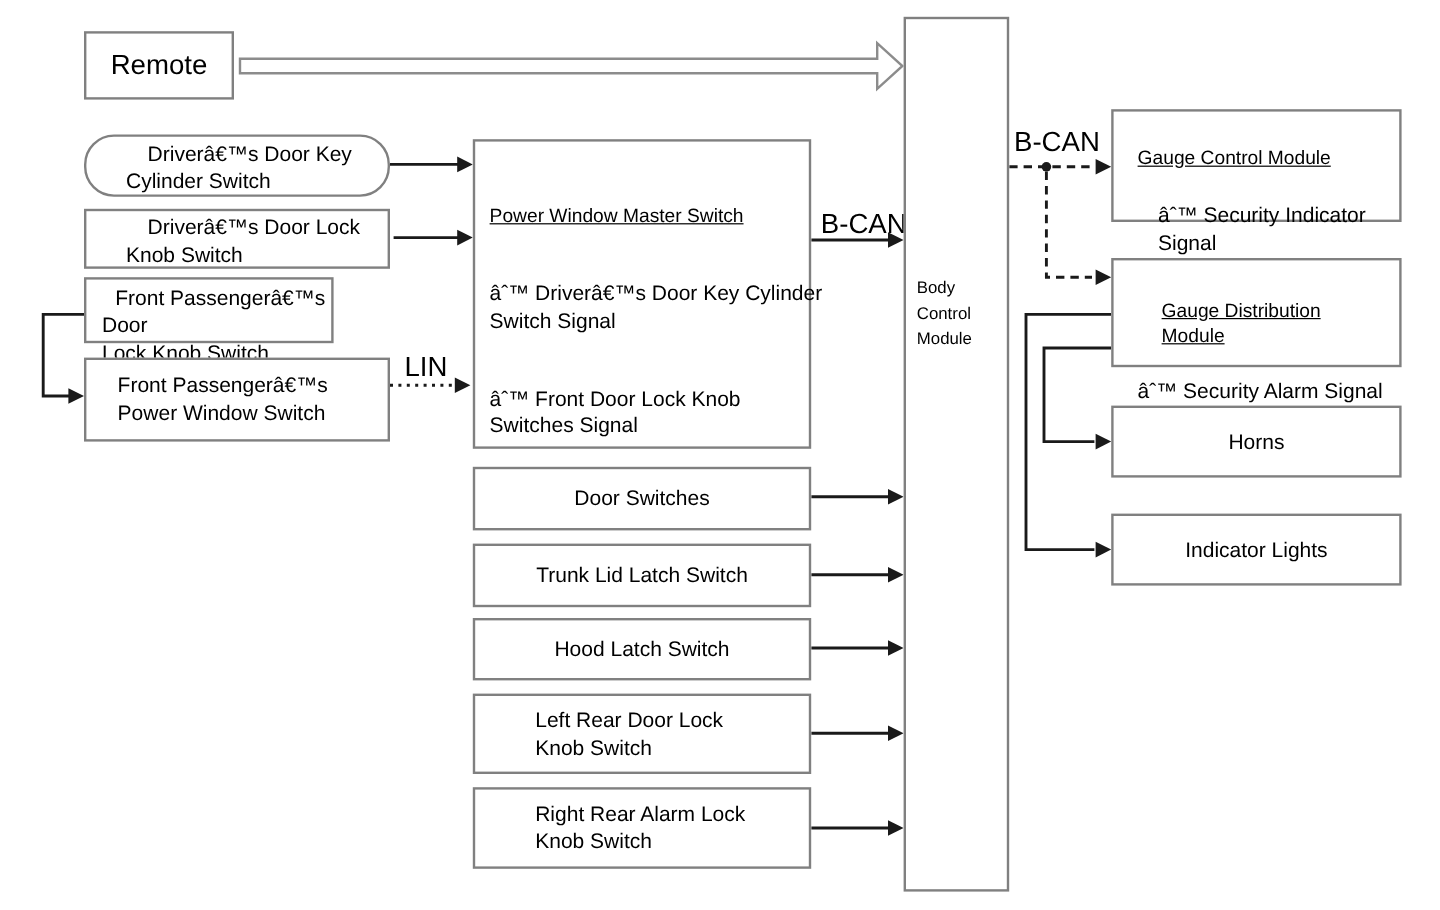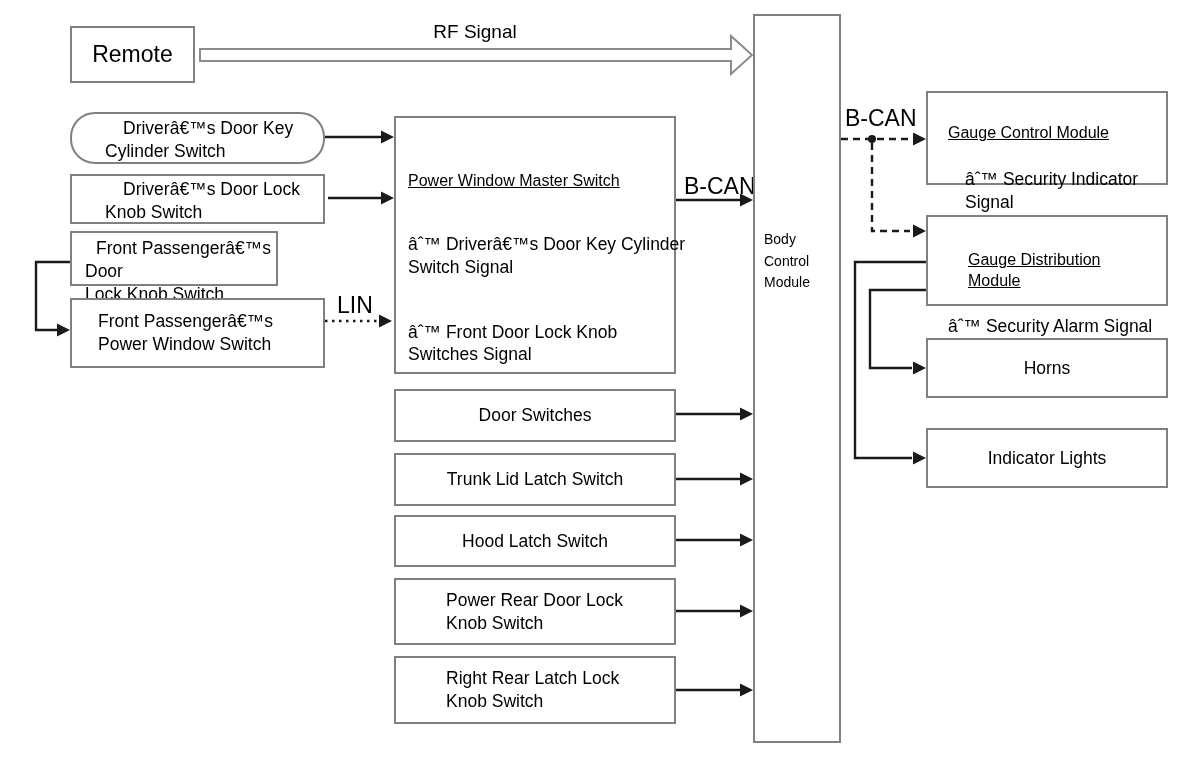--- a/index.html
+++ b/index.html
@@ -94,21 +94,20 @@
     <g>
       <path class="conn" d="M926 262 H855 V458 H912"></path>
         <polygon class="head" points="913,451.5 926,458 913,464.5"></polygon>
     </g>
     <g>
       <path class="conn" d="M926 290 H870 V368 H912"></path>
         <polygon class="head" points="913,361.5 926,368 913,374.5"></polygon>
     </g>
   </svg>
 
-  <div class="lbl" style="left:385px;top:21px;width:180px;text-align:center;font-size:19px;">RF Signal</div>
   <div class="lbl" style="left:684px;top:173px;">B-CAN</div>
   <div class="lbl" style="left:337px;top:292px;">LIN</div>
   <div class="lbl" style="left:845px;top:105px;">B-CAN</div>
 
   <div class="node center" style="left:70px;top:26px;width:125px;height:57px;font-size:23px;">Remote</div>
 
   <div class="node" style="left:70px;top:112px;width:255px;height:52px;padding:3px 6px 0 33px;text-indent:18px;border-radius:25px;">Driverâ€™s Door Key
 Cylinder Switch</div>
 
   <div class="node" style="left:70px;top:174px;width:255px;height:50px;padding:2px 6px 0 33px;text-indent:18px;">Driverâ€™s Door Lock
@@ -127,24 +126,24 @@
     <p class="sig">âˆ™ Front Door Lock Knob
 Switches Signal</p>
   </div>
 
   <div class="node center" style="left:394px;top:389px;width:282px;height:53px;">Door Switches</div>
 
   <div class="node center" style="left:394px;top:453px;width:282px;height:53px;">Trunk Lid Latch Switch</div>
 
   <div class="node center" style="left:394px;top:515px;width:282px;height:52px;">Hood Latch Switch</div>
 
-  <div class="node vcenter" style="left:394px;top:578px;width:282px;height:67px;padding-left:50px;">Power Rear Door Lock
+  <div class="node vcenter" style="left:394px;top:578px;width:282px;height:67px;padding-left:50px;">Left Rear Door Lock
 Knob Switch</div>
 
-  <div class="node vcenter" style="left:394px;top:656px;width:282px;height:68px;padding-left:50px;">Right Rear Latch Lock
+  <div class="node vcenter" style="left:394px;top:656px;width:282px;height:68px;padding-left:50px;">Right Rear Alarm Lock
 Knob Switch</div>
 
   <div class="node" style="left:753px;top:14px;width:88px;height:729px;padding:213px 0 0 9px;font-size:14px;line-height:1.55;">Body
 Control
 Module</div>
 
   <div class="node" style="left:926px;top:91px;width:242px;height:94px;padding:7px 0 0 20px;">
     <p class="title18">Gauge Control Module</p>
     <p class="gcm-sig">âˆ™ Security Indicator
 Signal</p>

